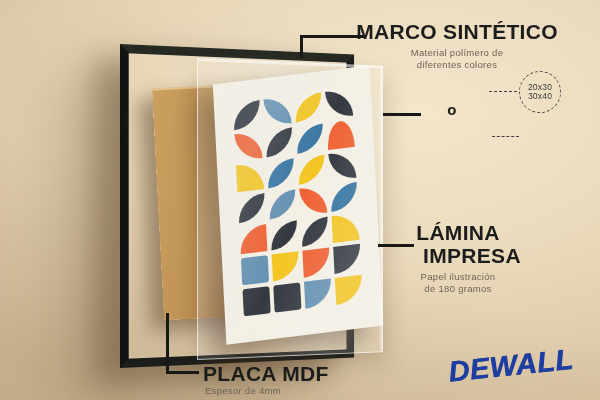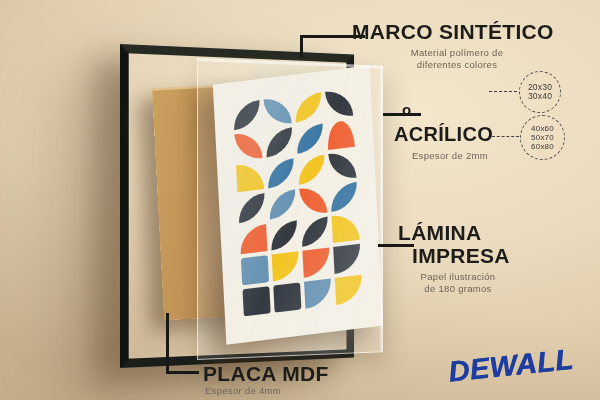--- a/index.html
+++ b/index.html
@@ -60,21 +60,21 @@
       rgba(255,255,255,0.10) 100%);
     border:1.5px solid rgba(255,255,255,0.65);
     box-shadow:inset 0 5px 0 -3px rgba(255,255,255,0.5),
                inset -5px 0 0 -3px rgba(255,255,255,0.45),
                6px 12px 24px rgba(86,60,34,0.20);
   }
   
   .line{position:absolute;background:#181816;}
   .dash{position:absolute;border-top:1.8px dashed #3f3f3f;height:0;}
   .h1{position:absolute;font-weight:bold;color:#1c1c1a;font-size:20px;
-      letter-spacing:0.3px;text-align:left;white-space:nowrap;}
+      letter-spacing:0.3px;text-align:center;white-space:nowrap;}
   .sub{position:absolute;color:#6d6357;font-size:9.5px;line-height:11.5px;
        letter-spacing:0.3px;text-align:center;}
   .size-circle{
     position:absolute;border:1.5px dashed #4c4c4c;border-radius:50%;
     display:flex;flex-direction:column;align-items:center;justify-content:center;
     color:#3a3a3a;font-size:8.5px;line-height:9.5px;letter-spacing:0.2px;
   }
   .brand{
     position:absolute;left:448px;top:348px;width:150px;
     font-size:29px;font-weight:bold;font-style:italic;letter-spacing:0.5px;
@@ -133,28 +133,21 @@
     <span>diferentes colores</span>
   </div>
 
   <div class="dash" style="left:489px;top:91px;width:28px;"></div>
   <div class="size-circle" style="left:519px;top:71px;width:40px;height:40px;">
       <span>20x30</span>
       <span>30x40</span>
     </div>
   <div class="h1" style="left:402px;top:101px;width:100px;font-size:15px;">o</div>
   <div class="line" style="left:383px;top:113px;width:38px;height:3px;"></div>
-  <div class="h1" style="left:394px;top:123px;width:116px;">ACRÍLICO</div>
   <div class="dash" style="left:492px;top:136px;width:27px;"></div>
-  <div class="size-circle" style="left:520px;top:115px;width:43px;height:43px;font-size:8px;line-height:9px;">
-      <span>40x60</span>
-      <span>50x70</span>
-      <span>60x80</span>
-    </div>
-  <div class="sub" style="left:394px;top:150px;width:112px;">Espesor de 2mm</div>
 
   <div class="line" style="left:378px;top:244px;width:36px;height:3px;"></div>
   <div class="h1" style="left:398px;top:221px;width:120px;font-size:21px;">LÁMINA</div>
   <div class="h1" style="left:412px;top:244px;width:120px;font-size:21px;">IMPRESA</div>
   <div class="sub" style="left:398px;top:271px;width:120px;">
     <span>Papel ilustración</span><br>
     <span>de 180 gramos</span>
   </div>
 
   <div class="line" style="left:166px;top:313px;width:3px;height:61px;"></div>

